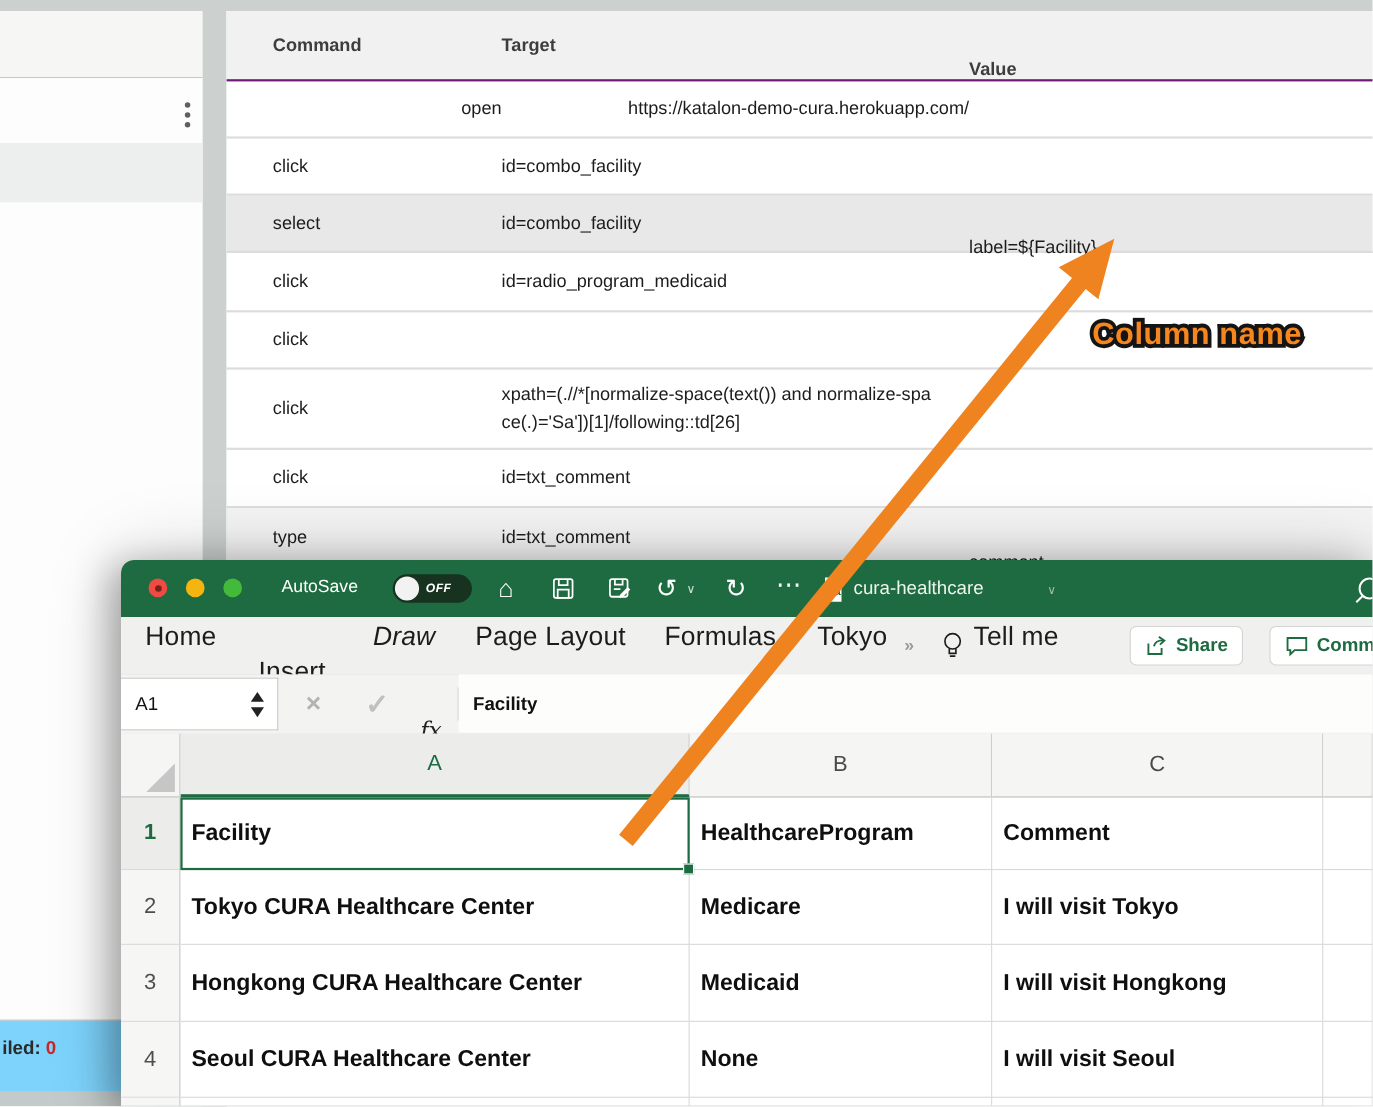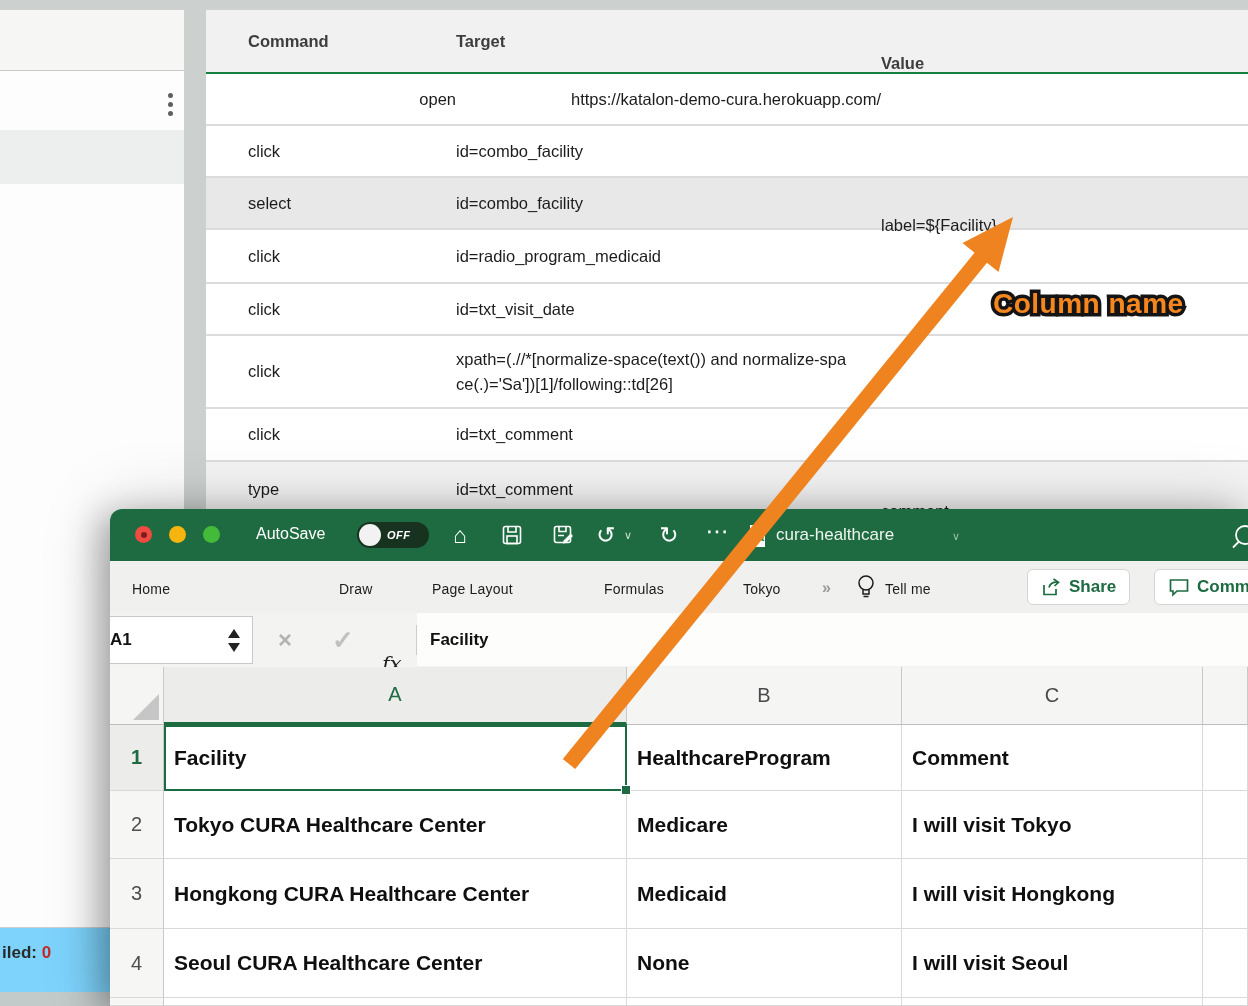--- a/index.html
+++ b/index.html
@@ -14,21 +14,21 @@
   .sidebar-sel{left:0;top:59px;width:184px;height:54px;background:#edefee;}
   .kebab{left:163px;top:22px;width:14px;display:flex;flex-direction:column;align-items:center;gap:4px;}
   .kebab i{width:5px;height:5px;border-radius:50%;background:#5f5f5f;}
   .sidebar-status{left:0;top:927px;width:206px;height:65px;background:#7dd3fc;border-top:1px solid #cfcfcf;}
   .failed{left:2px;top:15px;font-size:17px;font-weight:700;color:#2a2a2a;}
   .failed b{color:#c62828;}
   .sidebar-bottomband{left:0;top:992px;width:206px;height:14px;background:#c3cbca;}
   
   .cmdtable{left:206px;top:10px;width:1042px;height:996px;background:#ffffff;}
   .crow{display:flex;align-items:center;border-bottom:2px solid #dcdcdc;font-size:16.5px;color:#1c1c1c;}
-  .chead{height:62px;border-bottom:2px solid #15803d;background:#f1f1f1;color:#3d3d3d;font-weight:600;}
+  .chead{height:62px;border-bottom:2px solid #701a75;background:#f1f1f1;color:#3d3d3d;font-weight:600;}
   .c-cmd{padding-left:42px;width:208px;flex:none;}
   .c-tgt{width:425px;flex:none;}
   .c-tgt .wrap{max-width:392px;word-break:break-all;line-height:1.5;}
   .c-val{flex:1;margin-top:44px;}
   .r-open{height:50px;text-align:right;}  .r-c1{height:50px;}
   .r-sel{height:50px;background:#e8e8e8;}
   .r-c2{height:52px;} .r-c3{height:50px;}
   .r-xp{height:71px;} .r-c4{height:51px;}
   .r-type{height:54px;background:#f4f4f4;}
   
@@ -45,29 +45,29 @@
   .knob{width:22px;height:22px;border-radius:50%;background:#f2f2f2;margin-left:2px;}
   .offtxt{color:#ffffff;font-size:11px;font-weight:700;margin-left:6px;letter-spacing:.5px;}
   .tbicon{top:12px;color:#ffffff;display:flex;align-items:center;justify-content:center;width:28px;height:28px;}
   .glyph22{font-size:23px;line-height:1;}
   .docicon{left:636px;top:15px;}
   .doctitle{left:666px;top:16px;color:#eef4ef;font-size:17px;}
   .dochev{left:842px;top:21px;color:#9dbfa9;font-size:11px;}
   .searchicon{left:1116px;top:14px;}
   
   .ribbon{left:0;top:52px;width:1138px;height:52px;background:#f0f0ef;border-bottom:1px solid #cfcfcf;}
-  .rtab{top:20px;font-size:14px;color:#1c1c1c;font-weight:500;letter-spacing:.2px;}
+  .rtab{top:4px;font-size:24px;color:#1c1c1c;font-weight:500;letter-spacing:.2px;}
   .roverflow{top:18px;color:#9a9a9a;font-size:16px;font-weight:700;letter-spacing:-2px;}
   .rbtn{top:8px;height:36px;background:#ffffff;border:1px solid #d4d4d4;border-radius:6px;
         display:flex;align-items:center;gap:7px;padding:0 13px;color:#1e6b41;font-size:17px;font-weight:600;box-sizing:border-box;}
   
   .fbar{left:0;top:104px;width:1138px;height:54px;background:#f3f3f2;border-bottom:1px solid #d2d2d2;}
   .namebox{left:0;top:3px;width:143px;height:48px;background:#ffffff;border:1px solid #c9c9c9;border-left:none;box-sizing:border-box;
            display:flex;align-items:center;}
-  .nb-text{font-size:17px;color:#111;flex:1;font-weight:bold;}
+  .nb-text{padding-left:13px;font-size:17px;color:#111;flex:1;}
   .nb-spin{display:flex;flex-direction:column;gap:5px;align-items:center;padding-right:12px;}
   .tri-up{width:0;height:0;border-left:6px solid transparent;border-right:6px solid transparent;border-bottom:9px solid #222;}
   .tri-dn{width:0;height:0;border-left:6px solid transparent;border-right:6px solid transparent;border-top:9px solid #222;}
   .fb-x{left:168px;top:13px;color:#b3b3b3;font-size:24px;font-weight:700;}
   .fb-ok{left:222px;top:12px;color:#c0c0c0;font-size:26px;font-weight:700;}
   .fb-fx{left:272px;top:12px;color:#222;font-size:21px;font-style:italic;font-family:"DejaVu Serif",serif;margin-top:27px;}
   .fb-div{left:306px;top:12px;width:1px;height:30px;background:#cccccc;}
   .fb-input{left:307px;top:0;width:831px;height:53px;background:#fdfdfc;display:flex;align-items:center;}
   .fb-val{padding-left:13px;font-size:17px;font-weight:700;color:#111;}
   
@@ -135,21 +135,20 @@
       <div class="c-tgt">id=combo_facility</div>
       <div class="c-val">label=${Facility}</div>
     </div>
     <div class="crow r-c2">
       <div class="c-cmd">click</div>
       <div class="c-tgt">id=radio_program_medicaid</div>
       <div class="c-val"></div>
     </div>
     <div class="crow r-c3">
       <div class="c-cmd">click</div>
-      <div class="c-tgt">id=txt_visit_date</div>
       <div class="c-val"></div>
     </div>
     <div class="crow r-xp">
       <div class="c-cmd">click</div>
       <div class="c-tgt">
           <div class="wrap">xpath=(.//*[normalize-space(text()) and normalize-space(.)='Sa'])[1]/following::td[26]</div>
         </div>
       <div class="c-val"></div>
     </div>
     <div class="crow r-c4">
@@ -210,21 +209,21 @@
         <svg width="30" height="26" viewBox="0 0 30 26" fill="none" stroke="#ffffff" stroke-width="1.8">
           <circle cx="19" cy="12" r="9"></circle>
             <path d="M12.5 19 L7 24.5"></path>
         </svg>
       </div>
     </div>
 
     <div class="abs ribbon">
       <div class="abs rtab" style="left:22px;">Home</div>
       <div class="abs rtab" style="left:125px;margin-top:32px;">Insert</div>
-      <div class="abs rtab" style="left:229px;">Draw</div>
+      <div class="abs rtab" style="left:229px;font-style:italic;">Draw</div>
       <div class="abs rtab" style="left:322px;">Page Layout</div>
       <div class="abs rtab" style="left:494px;">Formulas</div>
       <div class="abs rtab" style="left:633px;">Tokyo</div>
       <div class="abs rtab roverflow" style="left:712px;">»</div>
       <div class="abs" style="left:745px;top:12px;">
         <svg width="22" height="28" viewBox="0 0 22 28" fill="none" stroke="#1c1c1c" stroke-width="1.5">
           <circle cx="11" cy="10" r="7"></circle>
             <path d="M8 17 V21 H14 V17"></path>
             <path d="M8.5 23.5 H13.5"></path>
         </svg>

